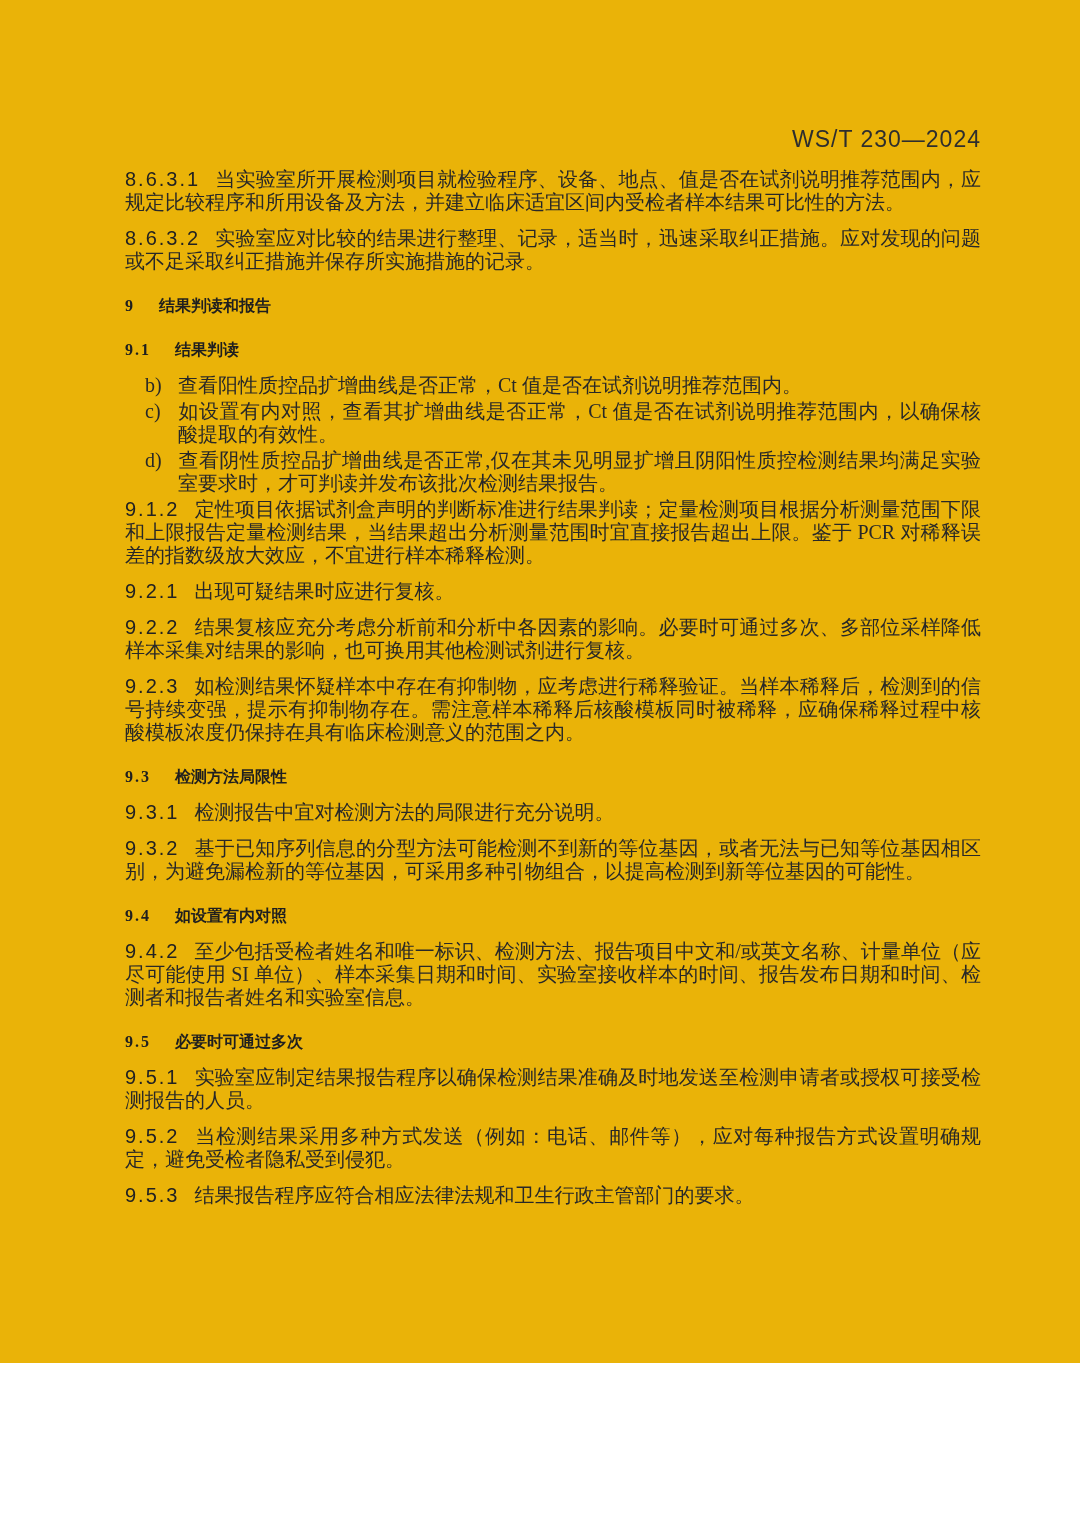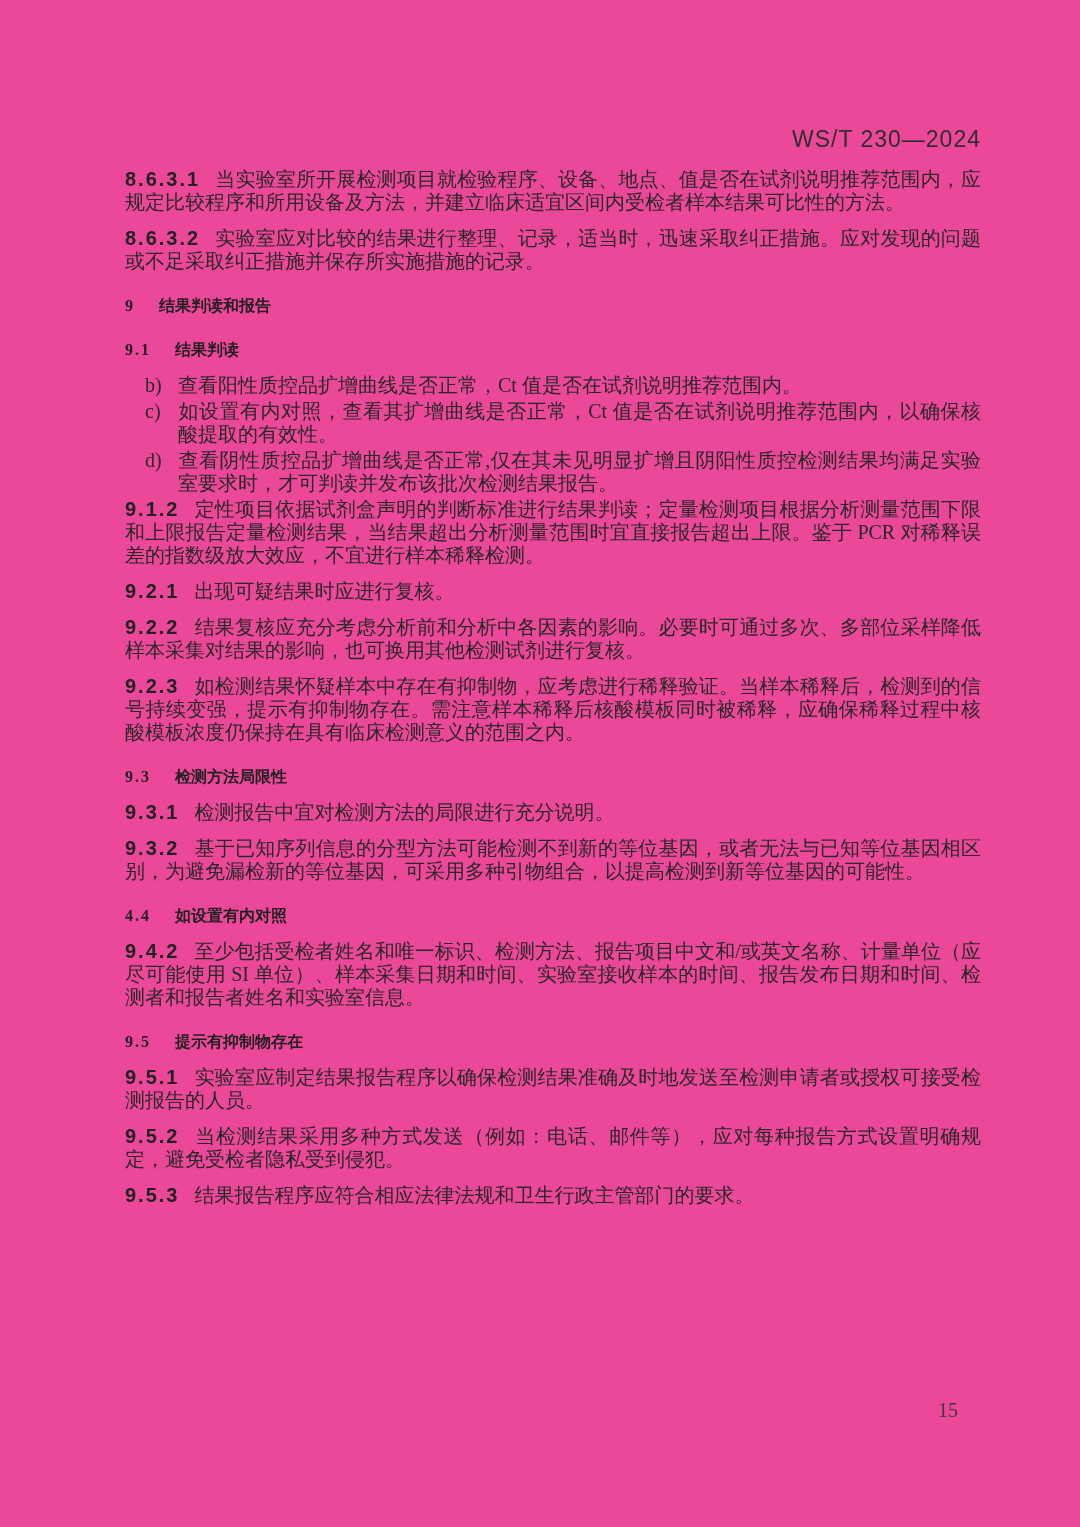--- a/index.html
+++ b/index.html
@@ -3,22 +3,22 @@
 <meta charset="utf-8">
 <style>
   html, body { margin: 0; padding: 0; }
   body {
     width: 1080px; height: 1527px;
     background: #ffffff;
     font-family: "Liberation Serif", "DejaVu Serif", serif;
   }
   .page {
     position: relative;
-    width: 1080px; height: 1527px;
-    background: #ec4899;
+    width: 1080px; height: 1363px;
+    background: #eab308;
     color: #262626;
     overflow: hidden;
   }
   .running-header {
     position: absolute;
     top: 126px; right: 99px;
     font-family: "Liberation Sans", "DejaVu Sans", sans-serif;
     font-size: 23px;
     letter-spacing: 1px;
     color: #2e2e2e;
@@ -29,21 +29,21 @@
     left: 125px; top: 168px;
     width: 856px;
     font-size: 20px;
     line-height: 23px;
     text-align: justify;
     color: #282828;
   }
   p.clause { margin: 0 0 13px 0; }
   .clause-num {
     font-family: "Liberation Sans", "DejaVu Sans", sans-serif;
-    font-weight: 700;
+    font-weight: 400;
     letter-spacing: 2px;
     margin-right: 15px;
     white-space: nowrap;
     color: #222222;
   }
   h2.heading {
     margin: 21px 0 13px 0;
     font-family: Liberation Serif, serif;
     font-size: 16px;
     line-height: 23px;
@@ -85,22 +85,22 @@
       <div class="list-item"><span class="list-label">b)</span><span class="list-text">查看阳性质控品扩增曲线是否正常，Ct 值是否在试剂说明推荐范围内。</span></div>
       <div class="list-item"><span class="list-label">c)</span><span class="list-text">如设置有内对照，查看其扩增曲线是否正常，Ct 值是否在试剂说明推荐范围内，以确保核酸提取的有效性。</span></div>
       <div class="list-item"><span class="list-label">d)</span><span class="list-text">查看阴性质控品扩增曲线是否正常,仅在其未见明显扩增且阴阳性质控检测结果均满足实验室要求时，才可判读并发布该批次检测结果报告。</span></div>
       <p class="clause"><span class="clause-num">9.1.2</span><span class="clause-text">定性项目依据试剂盒声明的判断标准进行结果判读；定量检测项目根据分析测量范围下限和上限报告定量检测结果，当结果超出分析测量范围时宜直接报告超出上限。鉴于 PCR 对稀释误差的指数级放大效应，不宜进行样本稀释检测。</span></p>
       <p class="clause"><span class="clause-num">9.2.1</span><span class="clause-text">出现可疑结果时应进行复核。</span></p>
       <p class="clause"><span class="clause-num">9.2.2</span><span class="clause-text">结果复核应充分考虑分析前和分析中各因素的影响。必要时可通过多次、多部位采样降低样本采集对结果的影响，也可换用其他检测试剂进行复核。</span></p>
       <p class="clause"><span class="clause-num">9.2.3</span><span class="clause-text">如检测结果怀疑样本中存在有抑制物，应考虑进行稀释验证。当样本稀释后，检测到的信号持续变强，提示有抑制物存在。需注意样本稀释后核酸模板同时被稀释，应确保稀释过程中核酸模板浓度仍保持在具有临床检测意义的范围之内。</span></p>
       <h2 class="heading"><span class="heading-num">9.3</span><span class="heading-text">检测方法局限性</span></h2>
       <p class="clause"><span class="clause-num">9.3.1</span><span class="clause-text">检测报告中宜对检测方法的局限进行充分说明。</span></p>
       <p class="clause"><span class="clause-num">9.3.2</span><span class="clause-text">基于已知序列信息的分型方法可能检测不到新的等位基因，或者无法与已知等位基因相区别，为避免漏检新的等位基因，可采用多种引物组合，以提高检测到新等位基因的可能性。</span></p>
-      <h2 class="heading"><span class="heading-num">4.4</span><span class="heading-text">如设置有内对照</span></h2>
+      <h2 class="heading"><span class="heading-num">9.4</span><span class="heading-text">如设置有内对照</span></h2>
       <p class="clause"><span class="clause-num">9.4.2</span><span class="clause-text">至少包括受检者姓名和唯一标识、检测方法、报告项目中文和/或英文名称、计量单位（应尽可能使用 SI 单位）、样本采集日期和时间、实验室接收样本的时间、报告发布日期和时间、检测者和报告者姓名和实验室信息。</span></p>
-      <h2 class="heading"><span class="heading-num">9.5</span><span class="heading-text">提示有抑制物存在</span></h2>
+      <h2 class="heading"><span class="heading-num">9.5</span><span class="heading-text">必要时可通过多次</span></h2>
       <p class="clause"><span class="clause-num">9.5.1</span><span class="clause-text">实验室应制定结果报告程序以确保检测结果准确及时地发送至检测申请者或授权可接受检测报告的人员。</span></p>
       <p class="clause"><span class="clause-num">9.5.2</span><span class="clause-text">当检测结果采用多种方式发送（例如：电话、邮件等），应对每种报告方式设置明确规定，避免受检者隐私受到侵犯。</span></p>
       <p class="clause"><span class="clause-num">9.5.3</span><span class="clause-text">结果报告程序应符合相应法律法规和卫生行政主管部门的要求。</span></p>
     </main>
 
   <div class="page-number">15</div>
 </div>
 
 </body></html>

